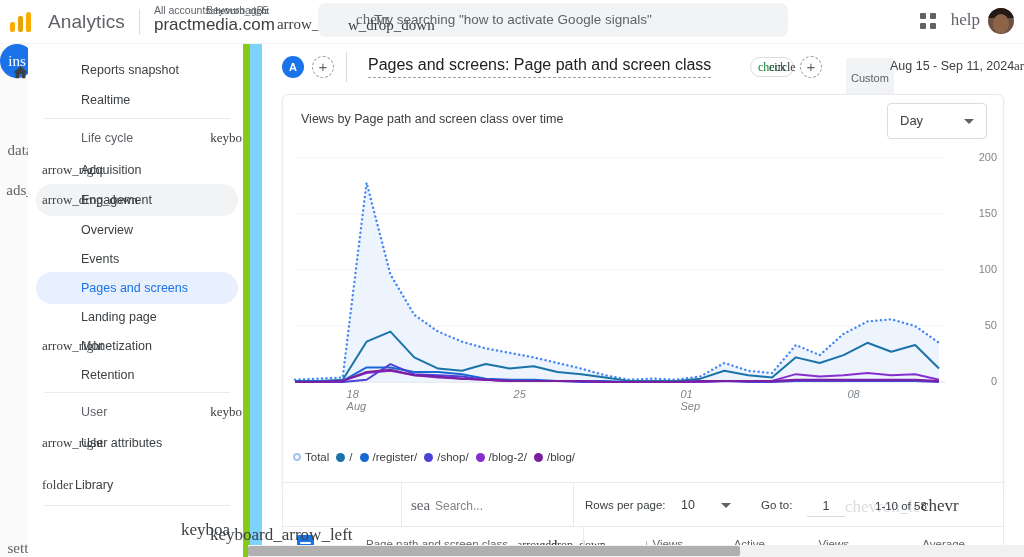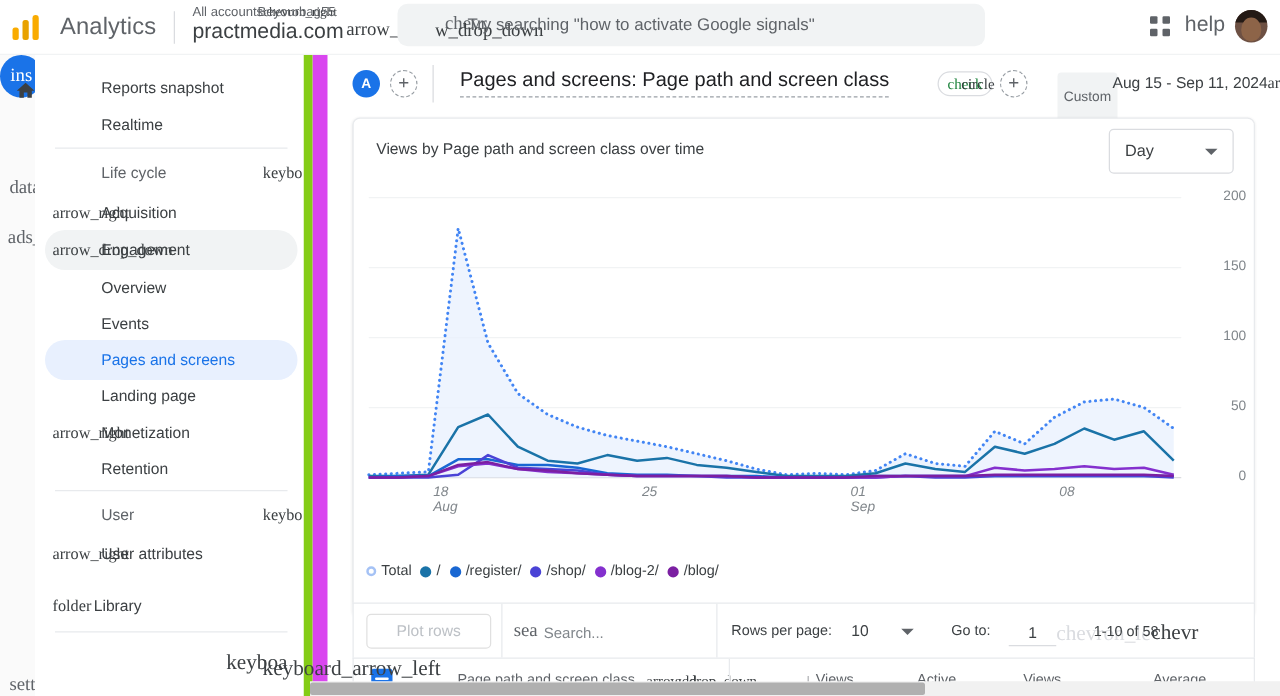--- a/index.html
+++ b/index.html
@@ -1,21 +1,21 @@
 <!DOCTYPE html>
 <html><head>
 <meta charset="utf-8">
 <style>
   * { box-sizing: border-box; margin: 0; padding: 0; }
   html, body {
     width: 1024px; height: 557px;
     font-family: "Liberation Sans", sans-serif;
     background: #fff; overflow: hidden;
   }
-  #app { position: relative; width: 824px; height: 557px; background: #d946ef; }
+  #app { position: relative; width: 824px; height: 557px; background: #7dd3fc; }
 
   
   .topbar {
     position: absolute; top: 0; left: 0; width: 1024px; height: 44px;
     background: #fff; display: flex; align-items: center;
     border-bottom: 1px solid #f1f3f4;
   }
   .ga-logo { width: 26px; height: 26px; margin-left: 10px; position: relative; }
   .ga-logo i { position: absolute; bottom: 3px; border-radius: 2px; display: block; }
   .ga-logo i:nth-child(1) { left: 0;  width: 5px; height: 10px; background: #f9ab00; }
@@ -58,21 +58,21 @@
   }
 
   .apps-icon {
     position: absolute; right: 88px; top: 13px;
     width: 16px; height: 16px; display: grid;
     grid-template-columns: 6px 6px; grid-template-rows: 6px 6px; gap: 4px;
   }
   .apps-icon span { background: #5f6368; border-radius: 1px; display: block; }
   .helptxt {
     position: absolute; right: 44px; top: 10px; font-size: 17px; color: #5f6368;
-    font-family: Liberation Sans, sans-serif;
+    font-family: Liberation Serif, serif;
   }
   .avatar-photo {
     position: absolute; right: 10px; top: 8px; width: 26px; height: 26px;
     border-radius: 50%; overflow: hidden; background: #6d5043;
   }
   .avatar-photo .hair { position: absolute; inset: 0 0 auto 0; height: 10px; background: #241a15; }
   .avatar-photo .face { position: absolute; left: 5px; top: 6px; width: 16px; height: 19px;
     background: #8d6448; border-radius: 50% 50% 45% 45%; }
 
   
@@ -468,21 +468,20 @@
             <span>/blog-2/</span>
           </div>
           <div class="lg">
             <span class="dot" style="background: rgb(123, 31, 162);"></span>
             <span>/blog/</span>
           </div>
         </div>
     </div>
 
     <div class="tbl-ctrl">
-      <div class="plot-rows-btn">Plot rows</div>
       <div class="ctrl-div" style="left:118px"></div>
       <span class="srch-ico">sea</span>
       <span class="srch-ph">Search...</span>
       <div class="ctrl-div" style="left:290px"></div>
       <span class="rpp-lbl">Rows per page:</span>
       <span class="rpp-val">10</span>
       <span class="rpp-car"></span>
       <span class="goto-lbl">Go to:</span>
       <span class="goto-val">1</span>
       <span class="pg-prev">chevron_le</span>

